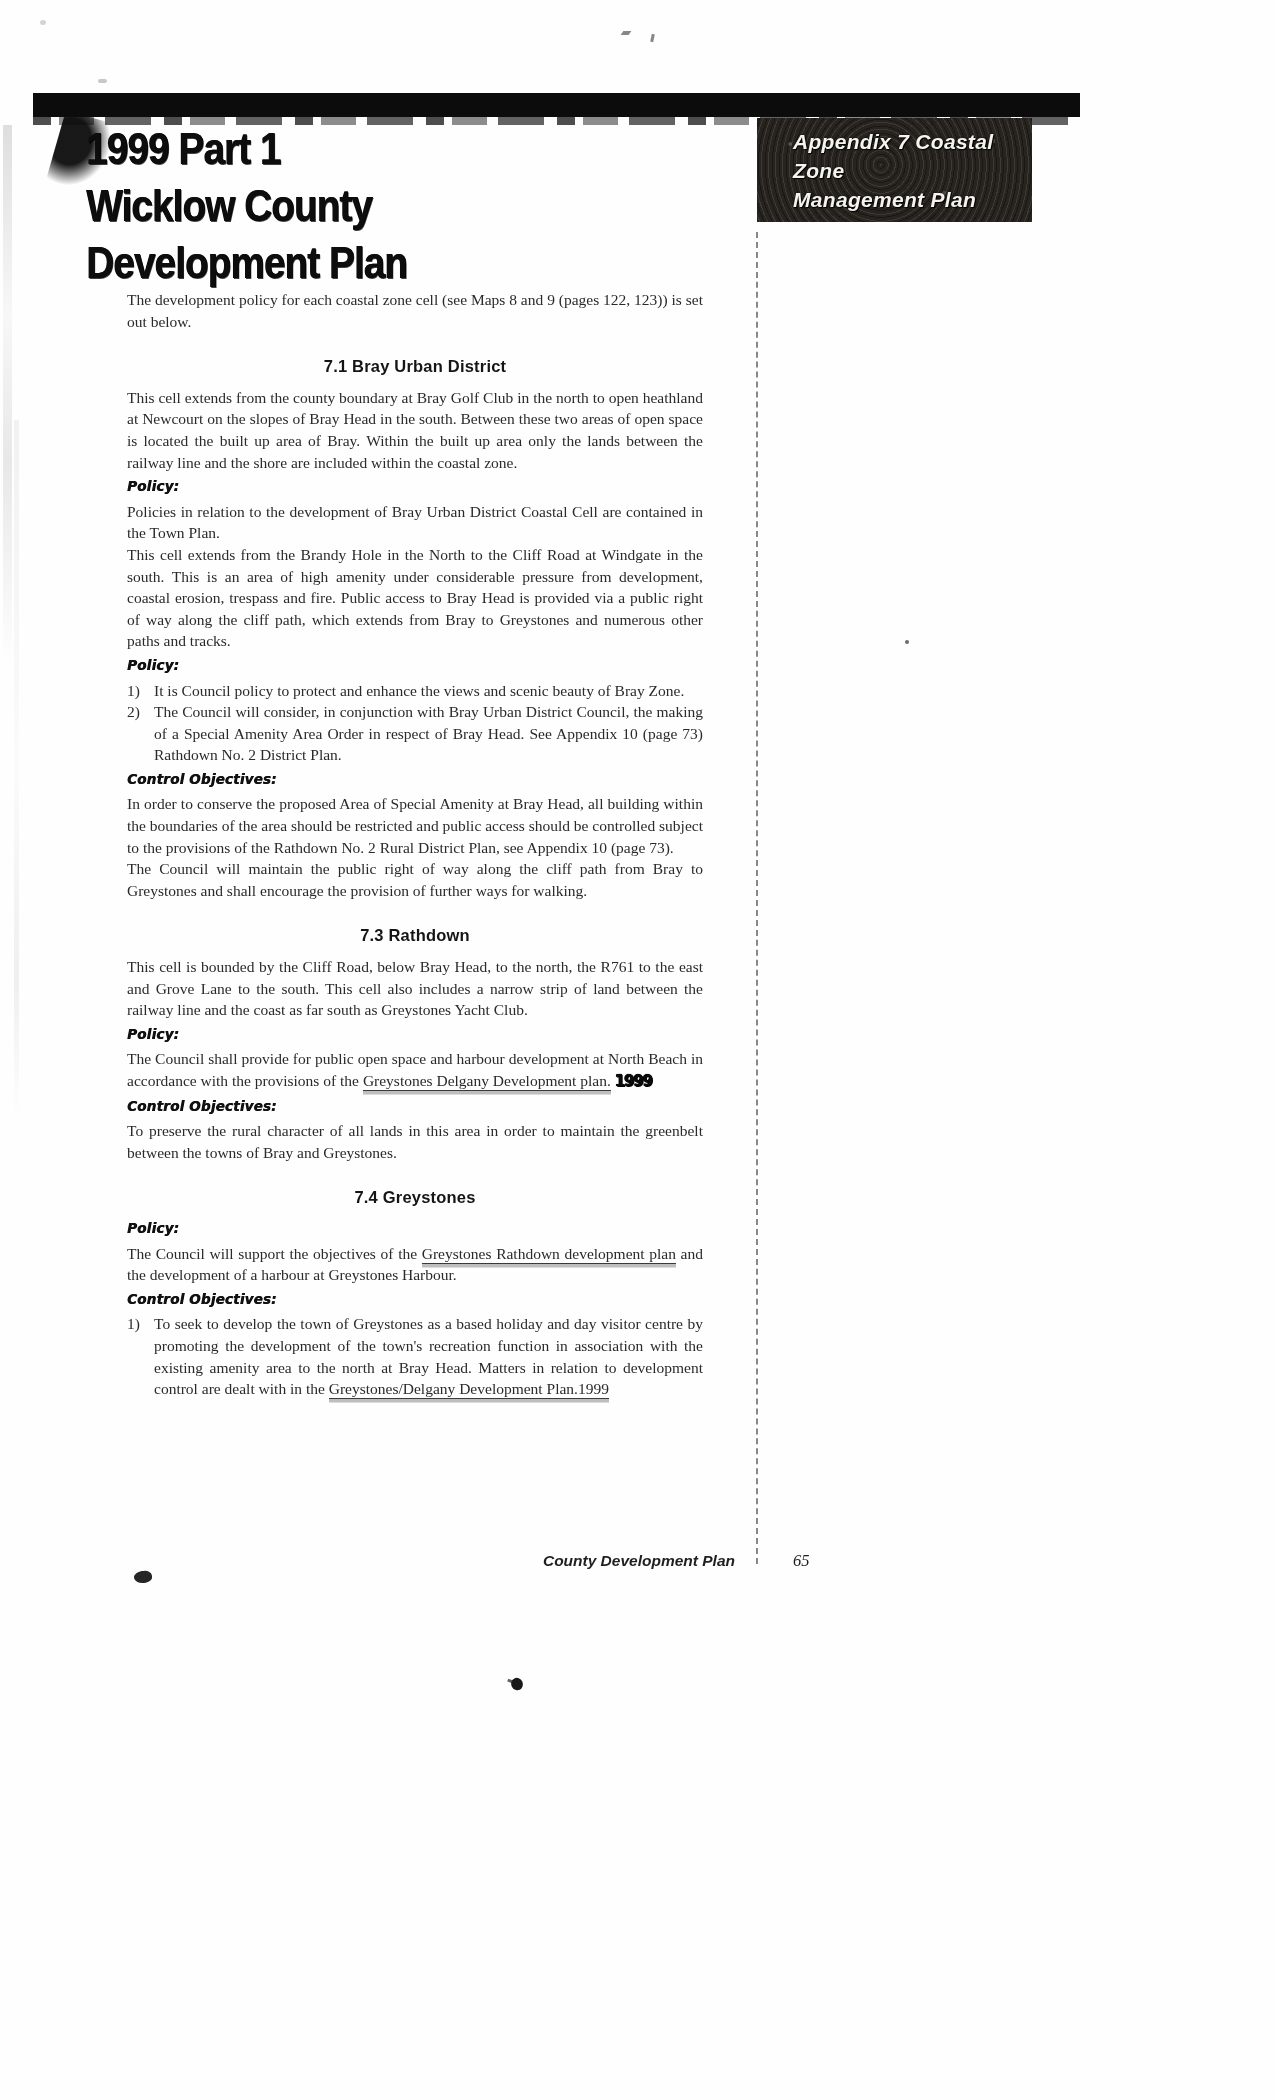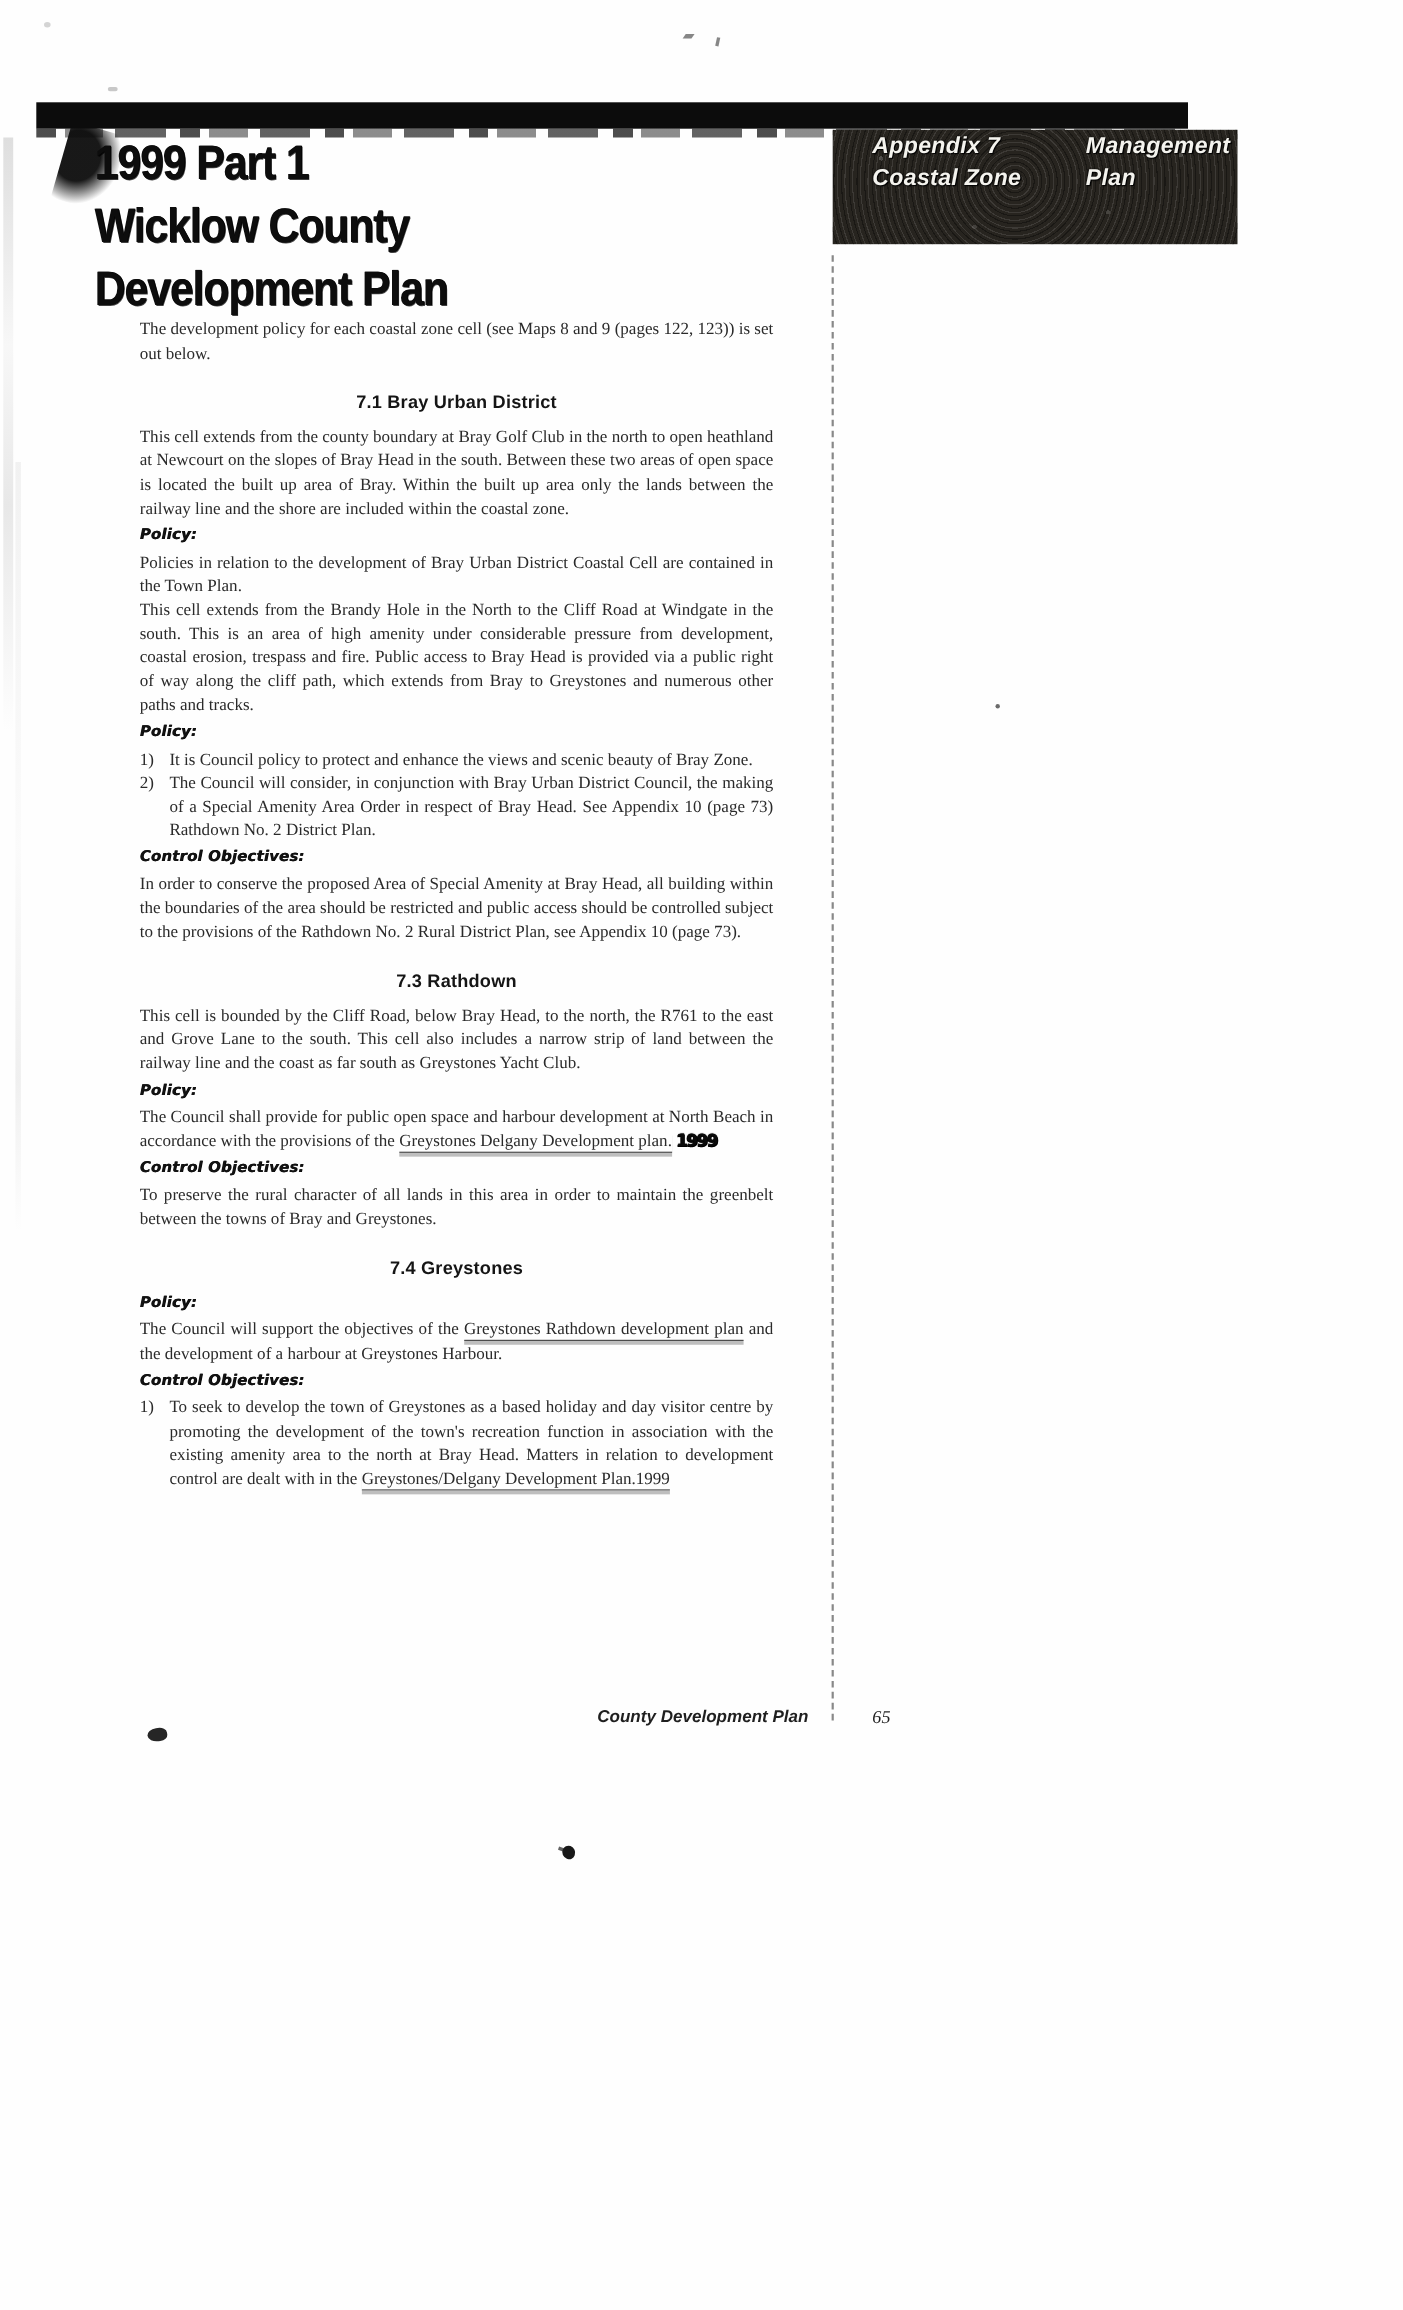--- a/index.html
+++ b/index.html
@@ -51,23 +51,23 @@
   
   .header-title{
     position:absolute;left:86px;top:120px;
     font-family:"Liberation Sans", sans-serif;
     font-weight:900;font-size:40px;line-height:52px;letter-spacing:-1px;
     color:#0d0d0d;
     transform:scale(.97,1.1);transform-origin:top left;
     text-shadow:.6px 0 0 #000, 1.1px .6px 0 rgba(0,0,0,.75);
   }
   .badge{
-    position:absolute;left:757px;top:118px;width:368px;height:104px;
+    position:absolute;left:757px;top:118px;width:275px;height:104px;
     box-sizing:border-box;padding-left:36px;
-    display:flex;justify-content:center;
+    display:flex;flex-direction:column;justify-content:center;
     background-color:#27241f;
     background-image:
       radial-gradient(circle at 12% 25%, rgba(255,255,255,.20) 0 2px, transparent 2px 6px),
       radial-gradient(circle at 68% 72%, rgba(255,255,255,.15) 0 2px, transparent 2px 7px),
       radial-gradient(circle at 86% 22%, rgba(255,255,255,.17) 0 2px, transparent 2px 6px),
       radial-gradient(circle at 35% 85%, rgba(255,255,255,.13) 0 2px, transparent 2px 6px),
       repeating-radial-gradient(circle at 45% 45%, rgba(255,255,255,.10) 0 1px, transparent 1px 3px, rgba(0,0,0,.35) 3px 4px, transparent 4px 7px);
   }
   .badge .bline{
     font-family:"Liberation Sans", sans-serif;
@@ -165,20 +165,21 @@
   <div class="oli">
     <span class="n">1)</span>
     <span class="t">It is Council policy to protect and enhance the views and scenic beauty of Bray Zone.</span>
   </div>
   <div class="oli">
     <span class="n">2)</span>
     <span class="t">The Council will consider, in conjunction with Bray Urban District Council, the making of a Special Amenity Area Order in respect of Bray Head. See Appendix 10 (page 73) Rathdown No. 2 District Plan.</span>
   </div>
   <div class="lbl">Control Objectives:</div>
   <p>In order to conserve the proposed Area of Special Amenity at Bray Head, all building within the boundaries of the area should be restricted and public access should be controlled subject to the provisions of the Rathdown No. 2 Rural District Plan, see Appendix 10 (page 73).</p>
+  <p>The Council will maintain the public right of way along the cliff path from Bray to Greystones and shall encourage the provision of further ways for walking.</p>
 
   <div class="sec-h">7.3 Rathdown</div>
   <p>This cell is bounded by the Cliff Road, below Bray Head, to the north, the R761 to the east and Grove Lane to the south. This cell also includes a narrow strip of land between the railway line and the coast as far south as Greystones Yacht Club.</p>
   <div class="lbl">Policy:</div>
   <p><span>The Council shall provide for public open space and harbour development at North Beach in accordance with the provisions of the </span><span class="ul-phrase">Greystones Delgany Development plan.</span><span> </span><span class="stamp">1999</span></p>
   <div class="lbl">Control Objectives:</div>
   <p>To preserve the rural character of all lands in this area in order to maintain the greenbelt between the towns of Bray and Greystones.</p>
 
   <div class="sec-h">7.4 Greystones</div>
   <div class="lbl">Policy:</div>

